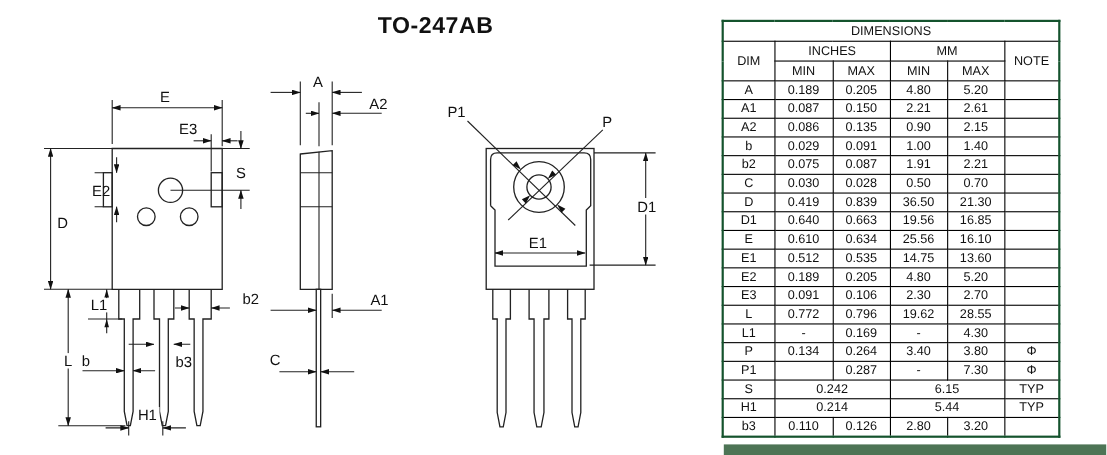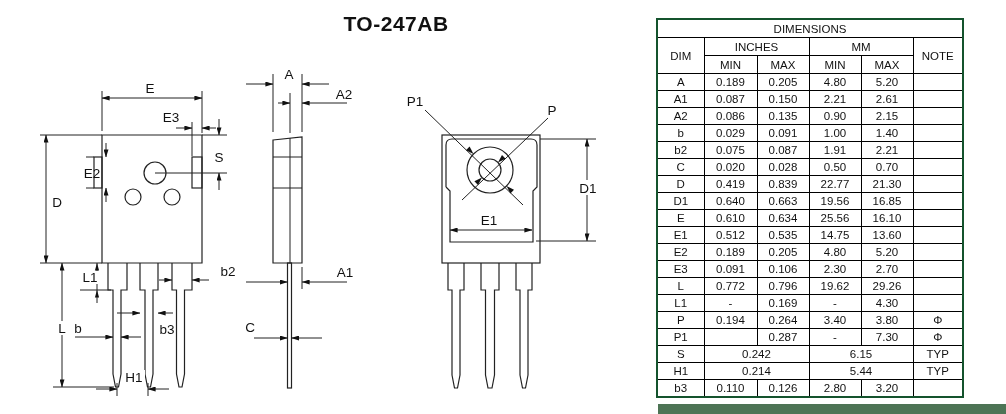--- a/index.html
+++ b/index.html
@@ -227,31 +227,31 @@
         <tr>
             <td>b2</td>
             <td>0.075</td>
             <td>0.087</td>
             <td>1.91</td>
             <td>2.21</td>
             <td></td>
           </tr>
         <tr>
             <td>C</td>
-            <td>0.020</td>
+            <td>0.030</td>
             <td>0.028</td>
             <td>0.50</td>
             <td>0.70</td>
             <td></td>
           </tr>
         <tr>
             <td>D</td>
             <td>0.419</td>
             <td>0.839</td>
-            <td>22.77</td>
+            <td>36.50</td>
             <td>21.30</td>
             <td></td>
           </tr>
         <tr>
             <td>D1</td>
             <td>0.640</td>
             <td>0.663</td>
             <td>19.56</td>
             <td>16.85</td>
             <td></td>
@@ -286,34 +286,34 @@
             <td>0.106</td>
             <td>2.30</td>
             <td>2.70</td>
             <td></td>
           </tr>
         <tr>
             <td>L</td>
             <td>0.772</td>
             <td>0.796</td>
             <td>19.62</td>
-            <td>29.26</td>
+            <td>28.55</td>
             <td></td>
           </tr>
         <tr>
             <td>L1</td>
             <td>-</td>
             <td>0.169</td>
             <td>-</td>
             <td>4.30</td>
             <td></td>
           </tr>
         <tr>
             <td>P</td>
-            <td>0.194</td>
+            <td>0.134</td>
             <td>0.264</td>
             <td>3.40</td>
             <td>3.80</td>
             <td>Φ</td>
           </tr>
         <tr>
             <td>P1</td>
             <td></td>
             <td>0.287</td>
             <td>-</td>

